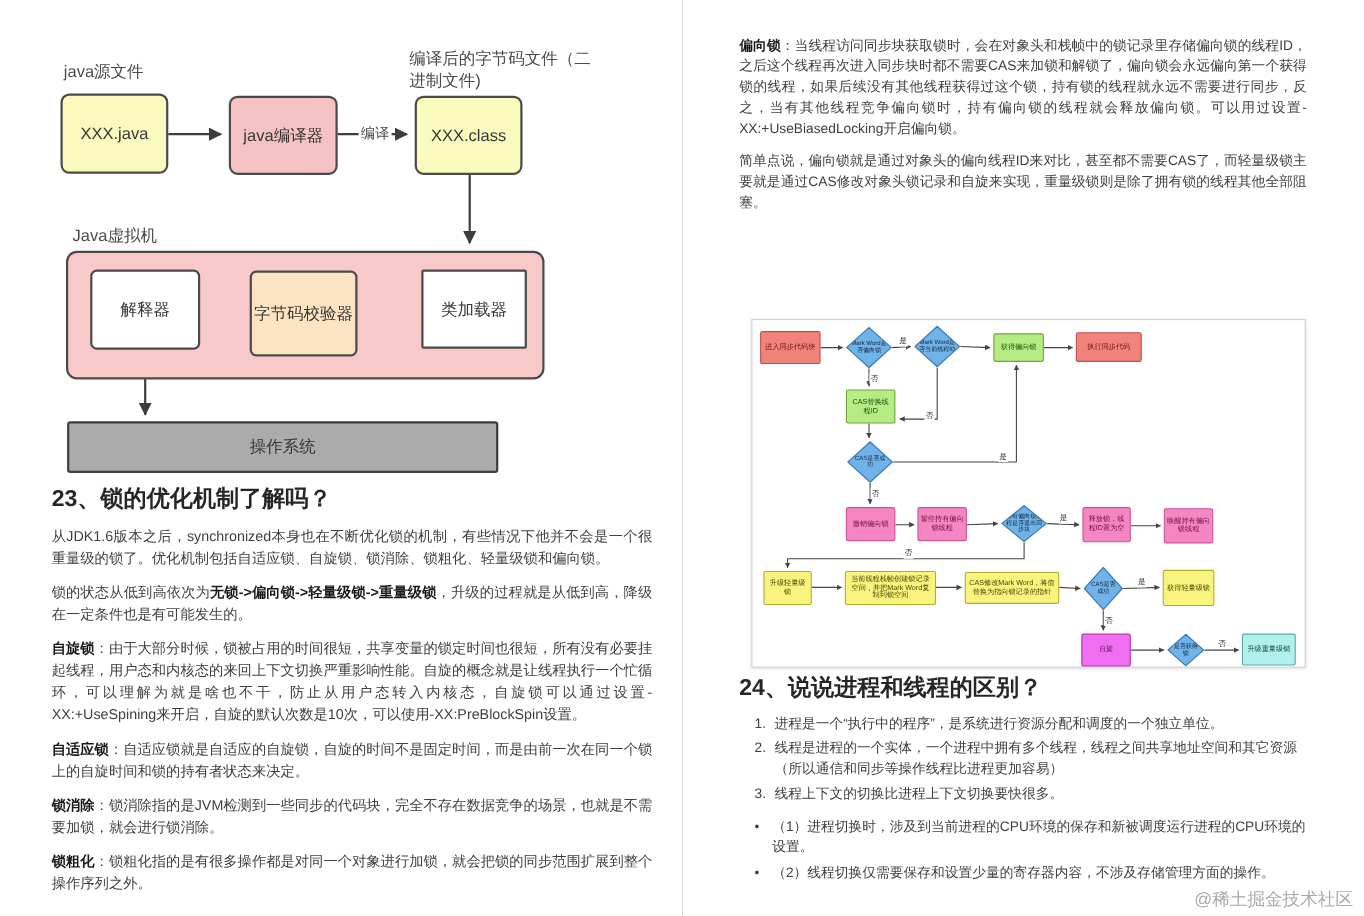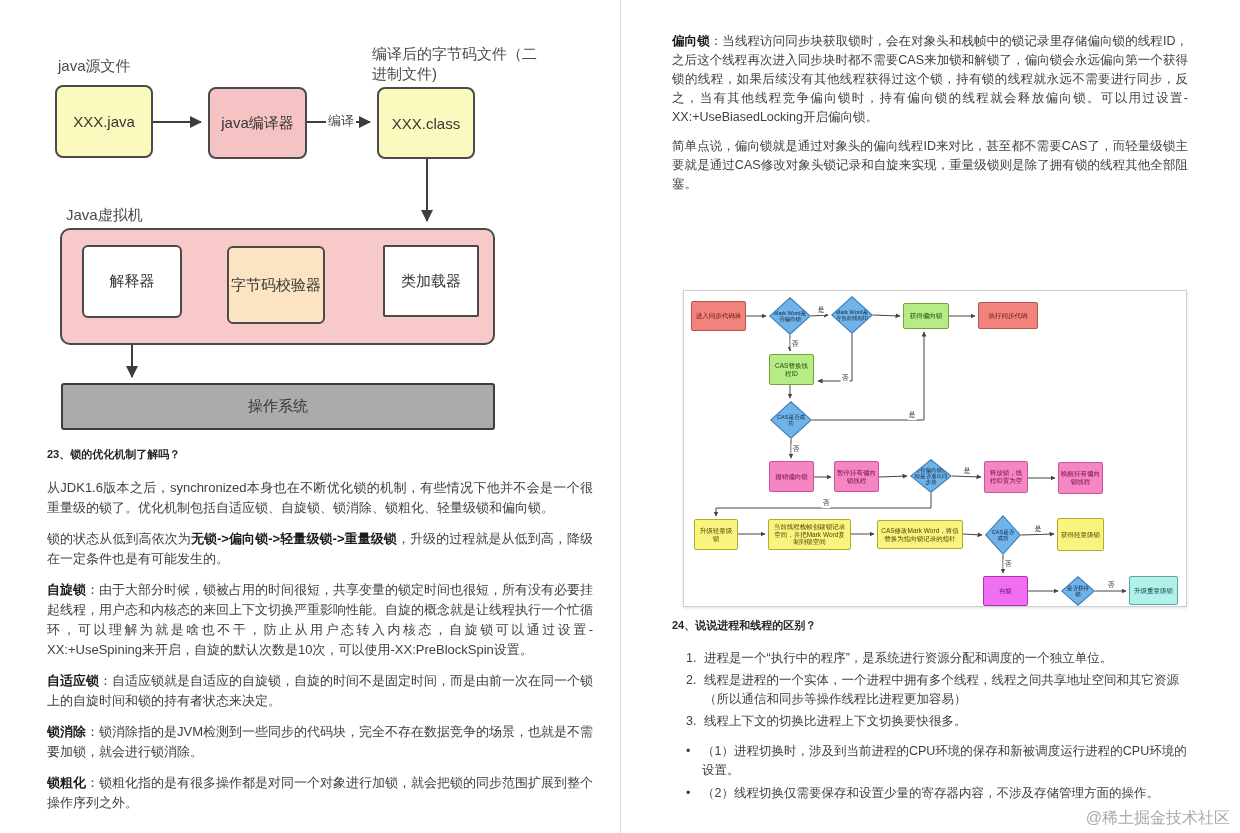--- a/index.html
+++ b/index.html
@@ -16,21 +16,21 @@
   .dg-yellow{background:#fafabe;}
   .dg-pink{background:#f5c3c3;}
   .dg-peach{background:#fce4c3;}
   .dg-white{background:#ffffff;}
   .dg-jvm{background:#f7c9c9;border-radius:10px;}
   .dg-gray{background:#ababab;border-color:#3d3d3d;border-radius:3px;}
   .dg-arrow-lbl{position:absolute;transform:translate(-50%,-50%);font-size:13px;color:#4a4a4a;
                 background:#fff;padding:0 2px;}
 
   
-  .sec-title{font-size:11px;font-weight:bold;color:#262626;margin:0 0 14px 0;}
+  .sec-title{font-size:21px;font-weight:bold;color:#262626;margin:0 0 14px 0;}
   .ltext{position:absolute;left:47px;top:444px;width:546px;font-size:13px;line-height:20px;
          text-align:justify;}
   .ltext p{margin:0 0 11px 0;}
   .ltext b,.rtext b{color:#1b1b1b;}
 
   
   .rtext{position:absolute;left:672px;top:32px;width:516px;height:254px;overflow:hidden;
          font-size:12.5px;line-height:19px;text-align:justify;}
   .rtext p{margin:0 0 10px 0;}
 
@@ -89,21 +89,21 @@
   <div class="dg-lbl" style="left:372px;top:44px;width:172px">编译后的字节码文件（二进制文件)</div>
   <div class="dg-box dg-yellow" style="left:55px;top:85px;width:98px;height:73px">XXX.java</div>
   <div class="dg-box dg-pink" style="left:208px;top:87px;width:99px;height:72px">java编译器</div>
   <div class="dg-arrow-lbl" style="left:341px;top:121px">编译</div>
   <div class="dg-box dg-yellow" style="left:377px;top:87px;width:98px;height:72px">XXX.class</div>
   <div class="dg-lbl" style="left:66px;top:205px">Java虚拟机</div>
   <div class="dg-box dg-jvm" style="left:60px;top:228px;width:435px;height:117px"></div>
   <div class="dg-box dg-white" style="left:82px;top:245px;width:100px;height:73px;border-radius:6px">解释器</div>
   <div class="dg-box dg-peach" style="left:227px;top:246px;width:98px;height:78px;border-radius:6px">字节码校验器</div>
   <div class="dg-box dg-white" style="left:383px;top:245px;width:96px;height:72px;border-radius:2px">类加载器</div>
-  <div class="dg-box dg-gray" style="left:61px;top:383px;width:434px;height:47px">操作系统</div>
+  <div class="dg-box dg-gray" style="left:61px;top:383px;width:392px;height:47px">操作系统</div>
 </div>
 
 <div class="ltext">
   <h2 class="sec-title">23、锁的优化机制了解吗？</h2>
   <p>从JDK1.6版本之后，synchronized本身也在不断优化锁的机制，有些情况下他并不会是一个很重量级的锁了。优化机制包括自适应锁、自旋锁、锁消除、锁粗化、轻量级锁和偏向锁。</p>
   <p><span>锁的状态从低到高依次为</span><b>无锁-&gt;偏向锁-&gt;轻量级锁-&gt;重量级锁</b><span>，升级的过程就是从低到高，降级在一定条件也是有可能发生的。</span></p>
   <p><b>自旋锁</b><span>：由于大部分时候，锁被占用的时间很短，共享变量的锁定时间也很短，所有没有必要挂起线程，用户态和内核态的来回上下文切换严重影响性能。自旋的概念就是让线程执行一个忙循环，可以理解为就是啥也不干，防止从用户态转入内核态，自旋锁可以通过设置-XX:+UseSpining来开启，自旋的默认次数是10次，可以使用-XX:PreBlockSpin设置。</span></p>
   <p><b>自适应锁</b><span>：自适应锁就是自适应的自旋锁，自旋的时间不是固定时间，而是由前一次在同一个锁上的自旋时间和锁的持有者状态来决定。</span></p>
   <p><b>锁消除</b><span>：锁消除指的是JVM检测到一些同步的代码块，完全不存在数据竞争的场景，也就是不需要加锁，就会进行锁消除。</span></p>
   <p><b>锁粗化</b><span>：锁粗化指的是有很多操作都是对同一个对象进行加锁，就会把锁的同步范围扩展到整个操作序列之外。</span></p>

